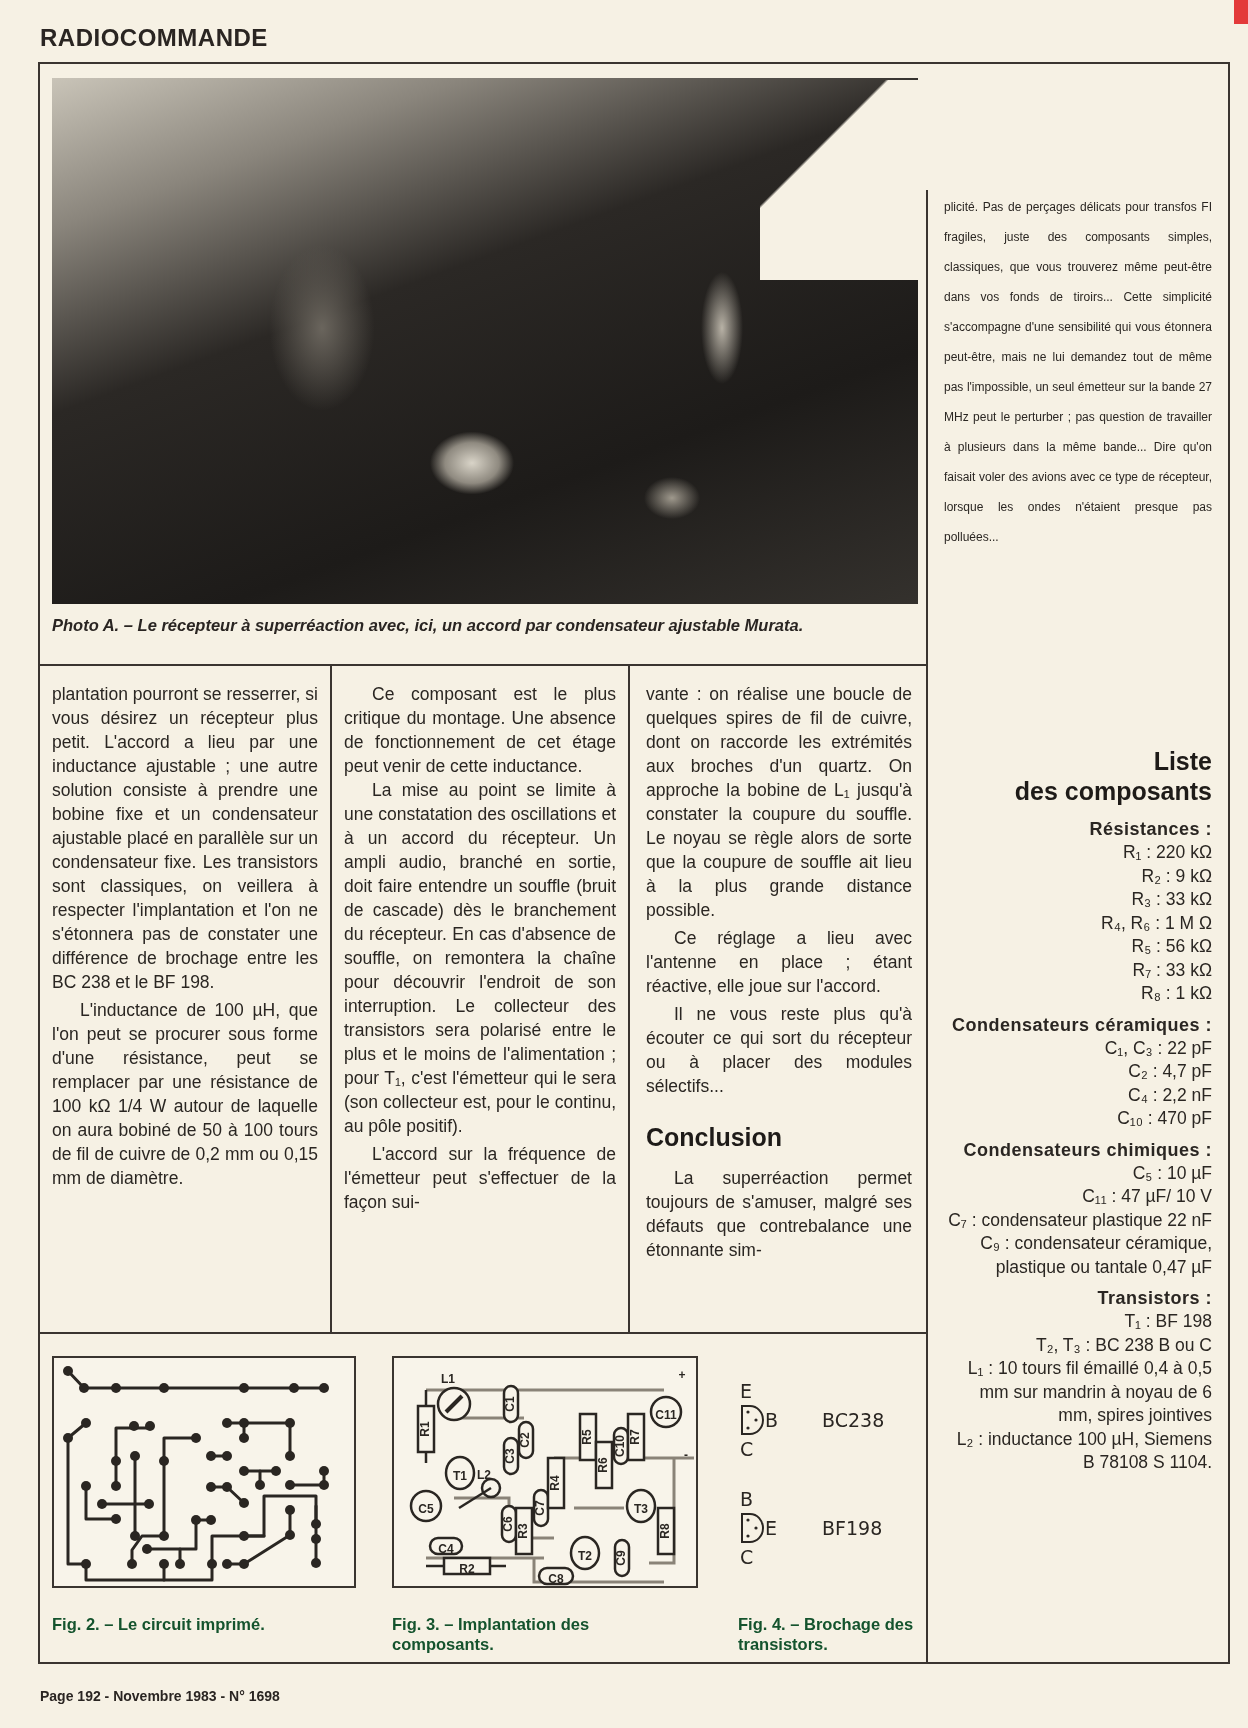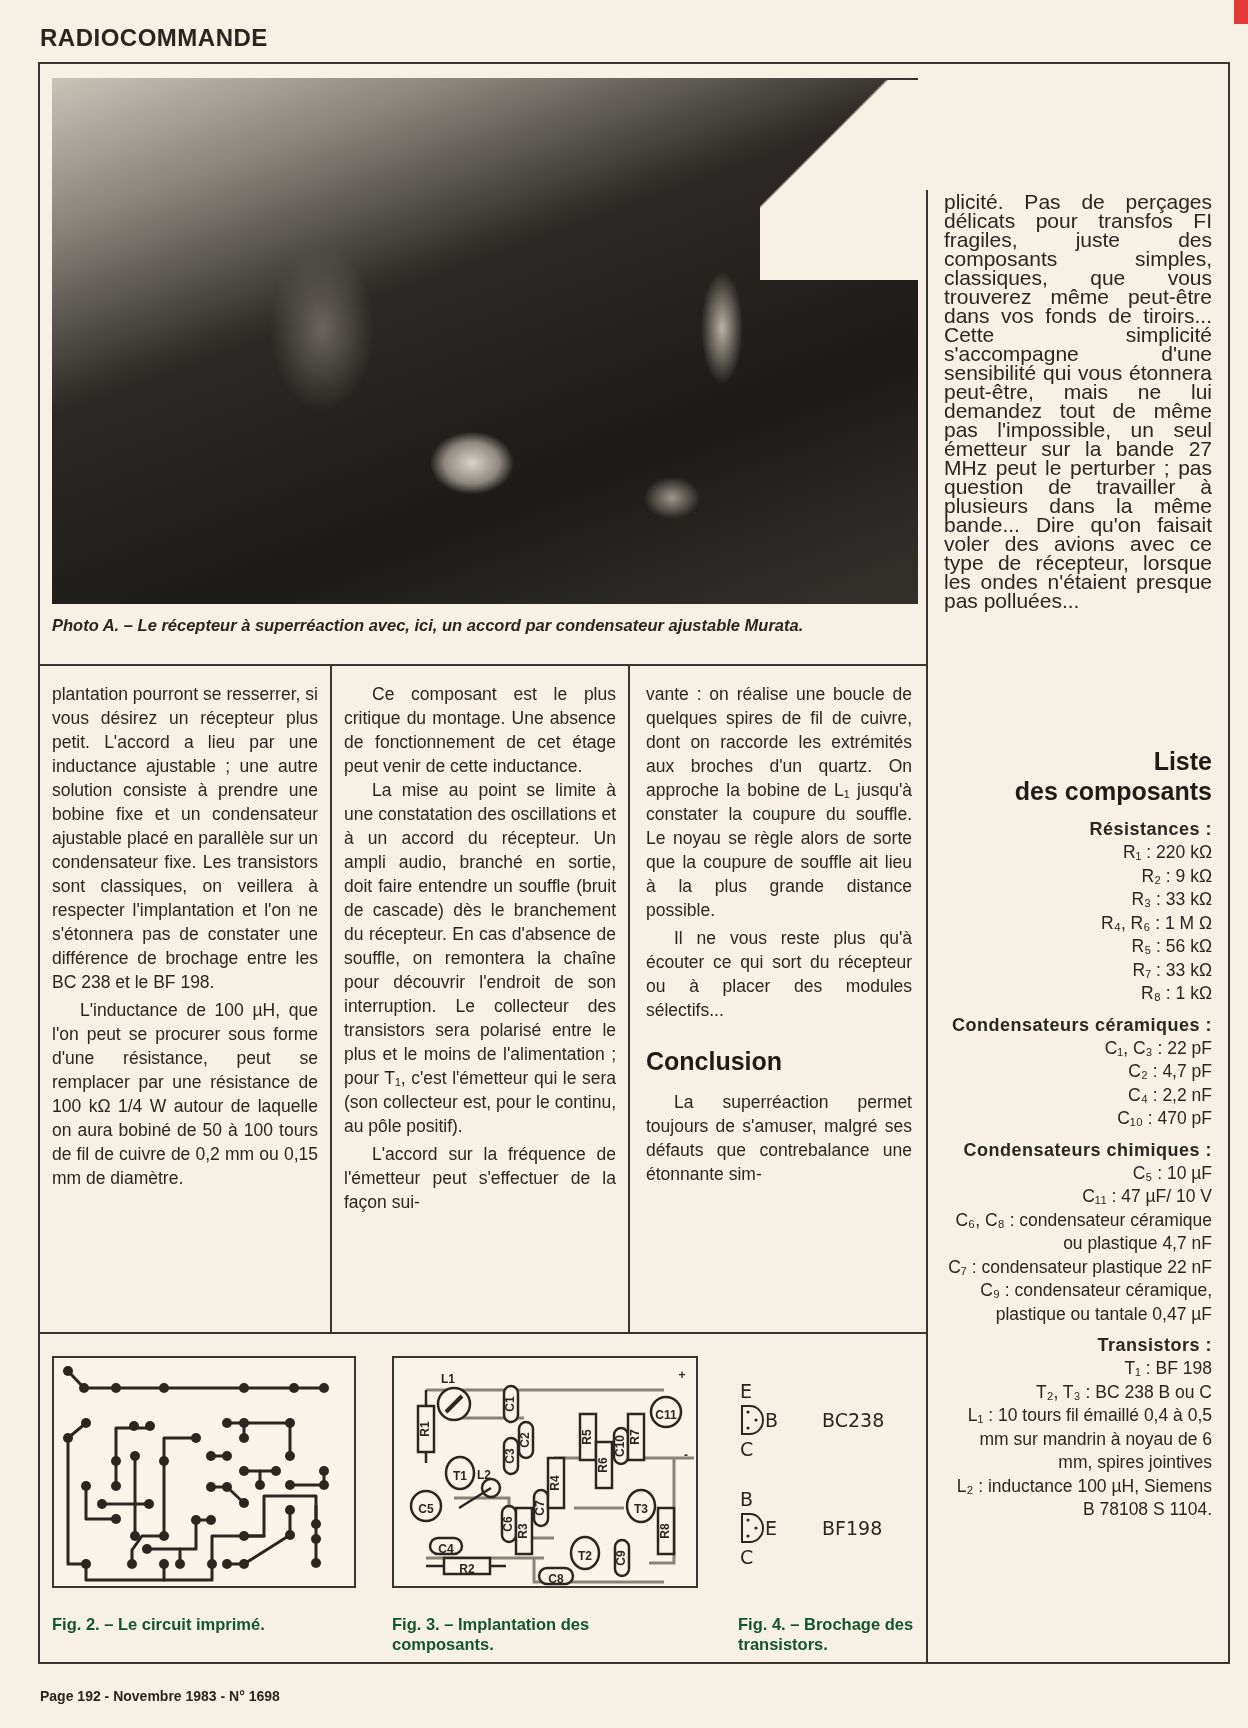--- a/index.html
+++ b/index.html
@@ -74,37 +74,38 @@
 <div class="photo"></div>
 <div class="photo-bg-cut"></div>
 <div class="photo-caption">Photo A. – Le récepteur à superréaction avec, ici, un accord par condensateur ajustable Murata.</div>
 
 <div class="hline" style="left:38px; top:664px; width:888px; height:2px;"></div>
 <div class="vline" style="left:926px; top:190px; width:2px; height:1474px;"></div>
 <div class="vline" style="left:330px; top:664px; width:2px; height:668px;"></div>
 <div class="vline" style="left:628px; top:664px; width:2px; height:668px;"></div>
 <div class="hline" style="left:38px; top:1332px; width:888px; height:2px;"></div>
 
-<div class="col" style="left:944px; top:192px; width:268px; font-size:21px; line-height:19px;">
+<div class="col" style="left:944px; top:192px; width:268px; font-size:12px; line-height:30px;">
   <p>plicité. Pas de perçages délicats pour transfos FI fragiles, juste des composants simples, classiques, que vous trouverez même peut-être dans vos fonds de tiroirs... Cette simplicité s'accompagne d'une sensibilité qui vous étonnera peut-être, mais ne lui demandez tout de même pas l'impossible, un seul émetteur sur la bande 27 MHz peut le perturber ; pas question de travailler à plusieurs dans la même bande... Dire qu'on faisait voler des avions avec ce type de récepteur, lorsque les ondes n'étaient presque pas polluées...</p>
 </div>
 
 <div class="col" style="left:52px; top:682px; width:266px;">
   <p>plantation pourront se resserrer, si vous désirez un récepteur plus petit. L'accord a lieu par une inductance ajustable ; une autre solution consiste à prendre une bobine fixe et un condensateur ajustable placé en parallèle sur un condensateur fixe. Les transistors sont classiques, on veillera à respecter l'implantation et l'on ne s'étonnera pas de constater une différence de brochage entre les BC 238 et le BF 198.</p>
   <p class="indent" style="margin-top:4px;">L'inductance de 100 µH, que l'on peut se procurer sous forme d'une résistance, peut se remplacer par une résistance de 100 kΩ 1/4 W autour de laquelle on aura bobiné de 50 à 100 tours de fil de cuivre de 0,2 mm ou 0,15 mm de diamètre.</p>
 </div>
 
 <div class="col" style="left:344px; top:682px; width:272px;">
   <p class="indent">Ce composant est le plus critique du montage. Une absence de fonctionnement de cet étage peut venir de cette inductance.</p>
   <p class="indent">La mise au point se limite à une constatation des oscillations et à un accord du récepteur. Un ampli audio, branché en sortie, doit faire entendre un souffle (bruit de cascade) dès le branchement du récepteur. En cas d'absence de souffle, on remontera la chaîne pour découvrir l'endroit de son interruption. Le collecteur des transistors sera polarisé entre le plus et le moins de l'alimentation ; pour T₁, c'est l'émetteur qui le sera (son collecteur est, pour le continu, au pôle positif).</p>
   <p class="indent" style="margin-top:4px;">L'accord sur la fréquence de l'émetteur peut s'effectuer de la façon sui-</p>
 </div>
 
 <div class="col" style="left:646px; top:682px; width:266px;">
   <p>vante : on réalise une boucle de quelques spires de fil de cuivre, dont on raccorde les extrémités aux broches d'un quartz. On approche la bobine de L₁ jusqu'à constater la coupure du souffle. Le noyau se règle alors de sorte que la coupure de souffle ait lieu à la plus grande distance possible.</p>
+  <p class="indent" style="margin-top:4px;">Ce réglage a lieu avec l'antenne en place ; étant réactive, elle joue sur l'accord.</p>
   <p class="indent" style="margin-top:4px;">Il ne vous reste plus qu'à écouter ce qui sort du récepteur ou à placer des modules sélectifs...</p>
   <div class="heading" style="margin-top:24px; margin-bottom:14px;">Conclusion</div>
   <p class="indent">La superréaction permet toujours de s'amuser, malgré ses défauts que contrebalance une étonnante sim-</p>
 </div>
 
 <div class="col" style="left:944px; top:746px; width:268px; text-align:right;">
   <div class="heading" style="margin-bottom:12px;">
     <div>Liste</div>
     <div>des composants</div>
   </div>
@@ -118,21 +119,20 @@
       <div class="list-item">R₇ : 33 kΩ</div>
       <div class="list-item">R₈ : 1 kΩ</div>
       <div class="list-head" style="margin-top: 8px;">Condensateurs céramiques :</div>
       <div class="list-item">C₁, C₃ : 22 pF</div>
       <div class="list-item">C₂ : 4,7 pF</div>
       <div class="list-item">C₄ : 2,2 nF</div>
       <div class="list-item">C₁₀ : 470 pF</div>
       <div class="list-head" style="margin-top: 8px;">Condensateurs chimiques :</div>
       <div class="list-item">C₅ : 10 µF</div>
       <div class="list-item">C₁₁ : 47 µF/ 10 V</div>
-      <div class="list-item">C₆, C₈ : condensateur céramique ou plastique 4,7 nF</div>
       <div class="list-item">C₇ : condensateur plastique 22 nF</div>
       <div class="list-item">C₉ : condensateur céramique, plastique ou tantale 0,47 µF</div>
       <div class="list-head" style="margin-top: 8px;">Transistors :</div>
       <div class="list-item">T₁ : BF 198</div>
       <div class="list-item">T₂, T₃ : BC 238 B ou C</div>
       <div class="list-item">L₁ : 10 tours fil émaillé 0,4 à 0,5 mm sur mandrin à noyau de 6 mm, spires jointives</div>
       <div class="list-item">L₂ : inductance 100 µH, Siemens B 78108 S 1104.</div>
     </div>
 </div>
 

